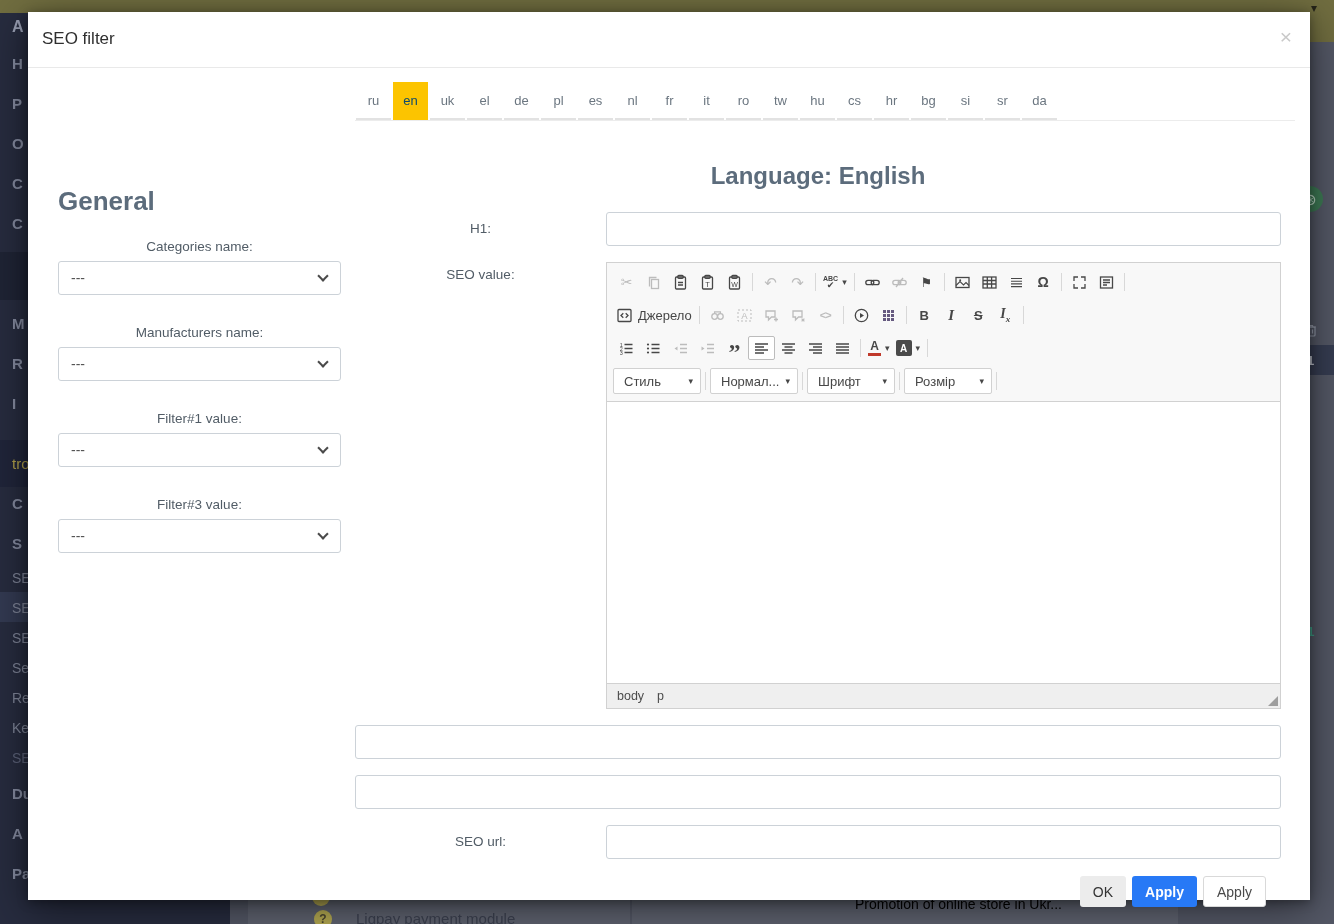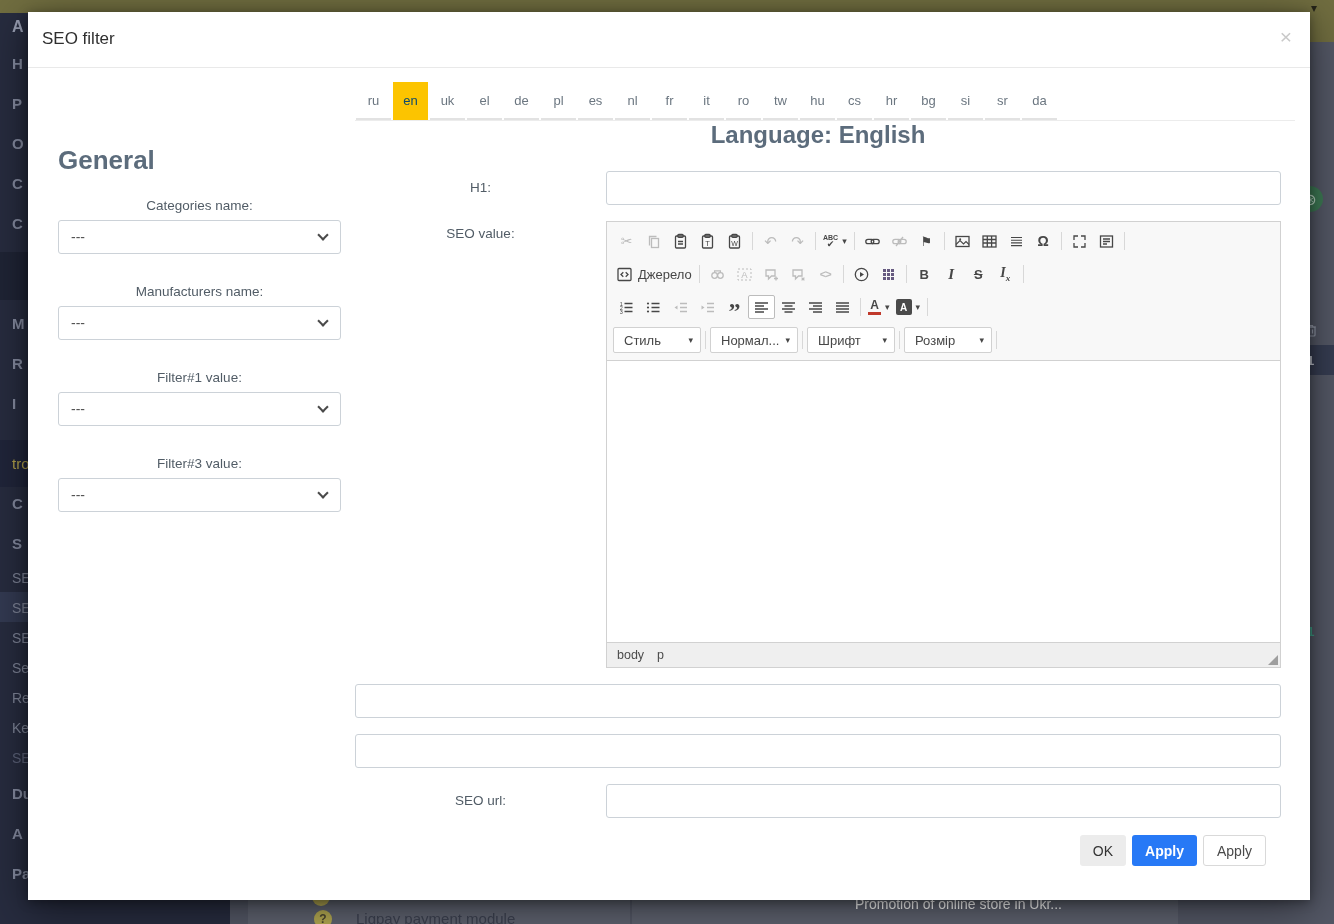--- a/index.html
+++ b/index.html
@@ -27,35 +27,35 @@
   .bg-trash { position:absolute; left:1303px; top:322px; color:#969cab; }
   .bg-count { position:absolute; left:1298px; top:345px; width:36px; height:30px; background:#363d52;
               color:#c8ccd6; font-size:13px; font-weight:700; display:flex; align-items:center; padding-left:9px; }
   .bg-stat  { position:absolute; left:1292px; top:624px; color:#3fa189; font-size:13px; font-weight:700; }
   .bg-panel1 { position:absolute; left:248px; top:884px; width:382px; height:40px; background:#5f6370; }
   .bg-panel2 { position:absolute; left:632px; top:884px; width:546px; height:40px; background:#5f6370; }
   .bg-pdiv   { position:absolute; left:738px; top:884px; width:2px; height:40px; background:#4d5260; }
   .mod-circ  { position:absolute; width:18px; height:18px; border-radius:50%; background:#b6ab52;
                color:#4c4731; font-size:12px; font-weight:700; display:flex; align-items:center; justify-content:center; }
   .mod-text  { position:absolute; left:108px; top:26px; color:#3c4150; font-size:15px; white-space:nowrap; }
-  .promo-text{ position:absolute; left:223px; top:12px; color:#ffffff; font-size:14px; white-space:nowrap; }
+  .promo-text{ position:absolute; left:223px; top:12px; color:#000000; font-size:14px; white-space:nowrap; }
 
   
   .modal { position:absolute; left:28px; top:12px; width:1282px; height:888px; background:#fff; border-radius:0;
            box-shadow:0 8px 40px rgba(0,0,0,.5), 0 2px 10px rgba(0,0,0,.35); }
   .m-header { height:56px; border-bottom:1px solid #e9e9e9; position:relative; }
   .m-title  { position:absolute; left:14px; top:17px; font-size:17px; color:#2f2f2f; font-weight:500; }
   .m-close  { position:absolute; right:18px; top:14px; font-size:21px; color:#c9c9c9; cursor:pointer; line-height:1; }
 
   .tabs { margin:14px 0 0 327px; width:940px; display:flex; border-bottom:1px solid #ececec; }
   .tab  { width:35px; margin:0 1px; height:38px; display:flex; align-items:center; justify-content:center;
           font-size:13px; color:#6b7680; border-bottom:2px solid #e2e2e2; cursor:pointer; }
   .tab.active { background:#fcc400; color:#0c4a6e; border-bottom-color:#fcc400; }
 
-  .m-body { position:relative; }
+  .m-body { position:relative;margin-top:41px; }
 
   
   .gen-col { position:absolute; left:30px; top:24px; width:283px; }
   .gen-h   { font-size:26px; color:#5c6c7c; font-weight:600; margin-bottom:22px; }
   .fgroup  { margin-bottom:30px; }
   .flab    { text-align:center; font-size:13.5px; color:#515c66; margin-bottom:7px; }
   .sel-wrap { position:relative; }
   .sel-wrap select { width:100%; height:34px; border:1px solid #ccd2d8; border-radius:3px; background:#fff;
                      color:#555; font-size:14px; padding:0 12px; appearance:none; -webkit-appearance:none;
                      font-family:"Liberation Sans", sans-serif; }

